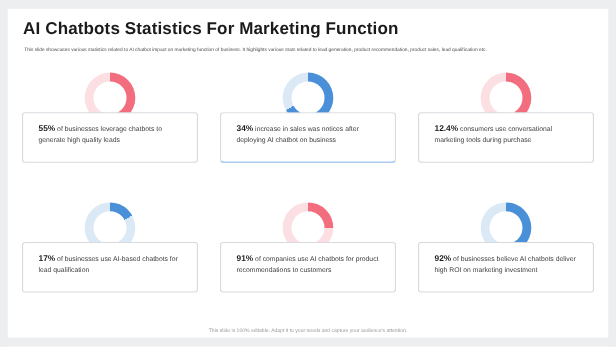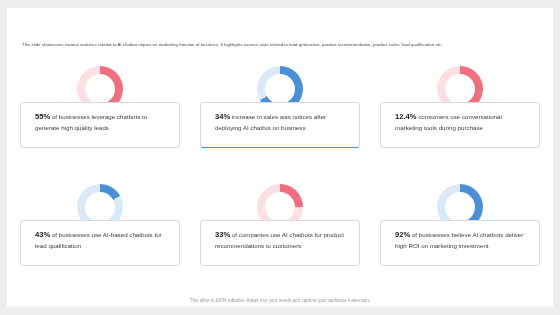--- a/index.html
+++ b/index.html
@@ -145,20 +145,21 @@
 </style>
 </head>
 <body>
 
 <div class="slide">
   <div class="band-top"></div>
   <div class="band-bottom"></div>
   <div class="side-left"></div>
   <div class="side-right"></div>
 
+  <div class="title">AI Chatbots Statistics For Marketing Function</div>
   <div class="subtitle">This slide showcases various statistics related to AI chatbot impact on marketing function of business. It highlights various stats related to lead generation, product recommendation, product sales, lead qualification etc.</div>
 
   <div class="grid">
     <div class="cell c0">
       <div class="donut-wrap">
         <div class="donut" style="background: conic-gradient(rgb(242, 109, 125) 0deg, rgb(242, 109, 125) 198deg, rgb(251, 223, 226) 198deg, rgb(251, 223, 226) 360deg);">
             <div class="hole"></div>
           </div>
       </div>
       <div class="textbox">
@@ -188,32 +189,32 @@
       </div>
     </div>
 
     <div class="cell c3">
       <div class="donut-wrap">
         <div class="donut" style="background: conic-gradient(rgb(74, 144, 217) 0deg, rgb(74, 144, 217) 61.2deg, rgb(219, 233, 247) 61.2deg, rgb(219, 233, 247) 360deg);">
             <div class="hole"></div>
           </div>
       </div>
       <div class="textbox">
-        <p><span class="pct">43%</span><span> of businesses use AI-based chatbots for lead qualification</span></p>
+        <p><span class="pct">17%</span><span> of businesses use AI-based chatbots for lead qualification</span></p>
       </div>
     </div>
 
     <div class="cell c4">
       <div class="donut-wrap">
         <div class="donut" style="background: conic-gradient(rgb(242, 109, 125) 0deg, rgb(242, 109, 125) 90deg, rgb(251, 223, 226) 90deg, rgb(251, 223, 226) 360deg);">
             <div class="hole"></div>
           </div>
       </div>
       <div class="textbox">
-        <p><span class="pct">33%</span><span> of companies use AI chatbots for product recommendations to customers</span></p>
+        <p><span class="pct">91%</span><span> of companies use AI chatbots for product recommendations to customers</span></p>
       </div>
     </div>
 
     <div class="cell c5">
       <div class="donut-wrap">
         <div class="donut" style="background: conic-gradient(rgb(74, 144, 217) 0deg, rgb(74, 144, 217) 205.2deg, rgb(219, 233, 247) 205.2deg, rgb(219, 233, 247) 360deg);">
             <div class="hole"></div>
           </div>
       </div>
       <div class="textbox">

